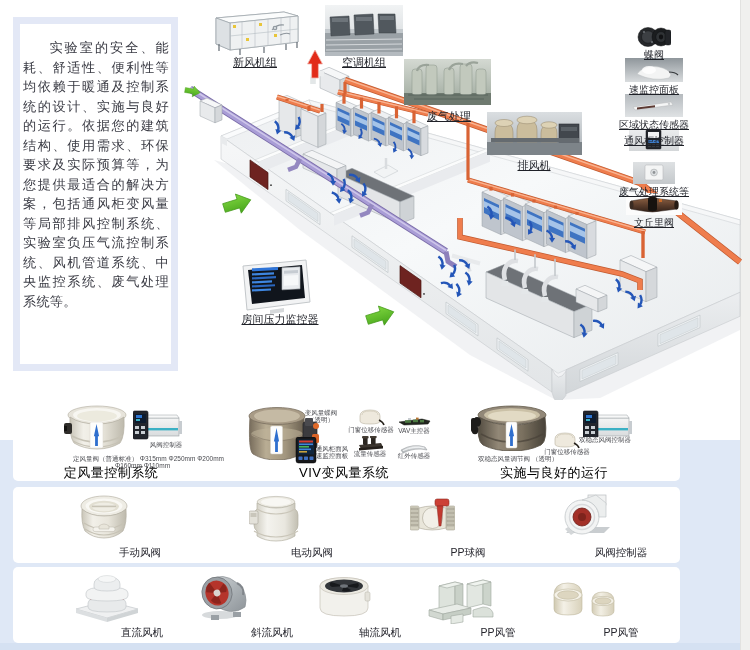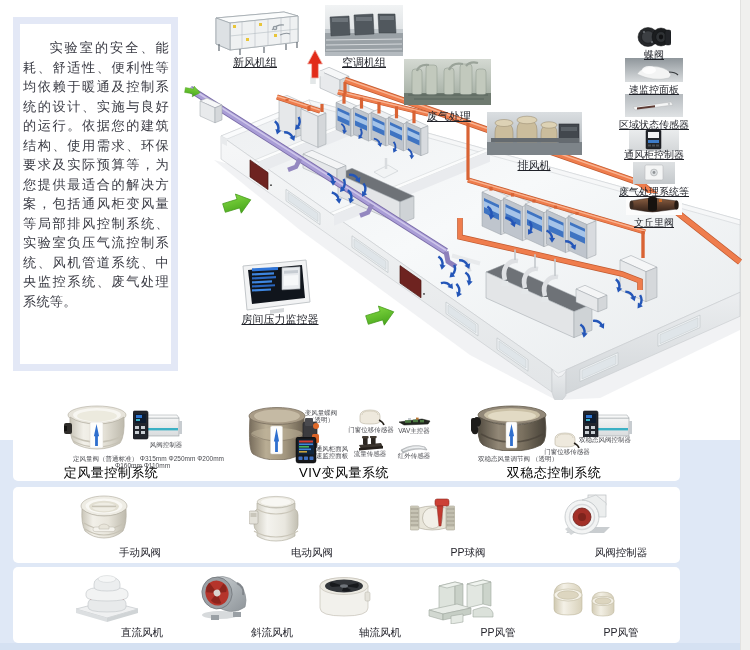--- a/index.html
+++ b/index.html
@@ -902,27 +902,27 @@
         <ellipse cx="53" cy="24" rx="8" ry="3.2" fill="#dcd5bf"></ellipse>
       </g>
     </svg>
   <div class="lbl abs" style="left:255px;top:55px;transform:translateX(-50%)">新风机组</div>
     <div class="lbl abs" style="left:364px;top:55px;transform:translateX(-50%)">空调机组</div>
     <div class="lbl abs" style="left:449px;top:109px;transform:translateX(-50%)">废气处理</div>
     <div class="lbl abs" style="left:534px;top:158px;transform:translateX(-50%)">排风机</div>
     <div class="lbl-sm abs" style="left:654px;top:48px;transform:translateX(-50%)">蝶阀</div>
     <div class="lbl-sm abs" style="left:654px;top:83px;transform:translateX(-50%)">速监控面板</div>
     <div class="lbl-sm abs" style="left:654px;top:118px;transform:translateX(-50%)">区域状态传感器</div>
-    <div class="lbl-sm abs" style="left:654px;top:148px;transform:translateX(-50%)">通风柜控制器</div>
+    <div class="lbl-sm abs" style="left:654px;top:134px;transform:translateX(-50%)">通风柜控制器</div>
     <div class="lbl-sm abs" style="left:654px;top:185px;transform:translateX(-50%)">废气处理系统等</div>
     <div class="lbl-sm abs" style="left:654px;top:216px;transform:translateX(-50%)">文丘里阀</div>
     <div class="lbl abs" style="left:280px;top:312px;transform:translateX(-50%)">房间压力监控器</div>
     <div class="syslabel abs" style="left:111px;top:464px;transform:translateX(-50%)">定风量控制系统</div>
     <div class="syslabel abs" style="left:344px;top:464px;transform:translateX(-50%)">VIV变风量系统</div>
-    <div class="syslabel abs" style="left:554px;top:464px;transform:translateX(-50%)">双稳态控制系统</div>
+    <div class="syslabel abs" style="left:554px;top:464px;transform:translateX(-50%)">实施与良好的运行</div>
     <div class="tiny abs" style="left:166px;top:441px;transform:translateX(-50%)">风阀控制器</div>
     <div class="tiny abs" style="left:73px;top:455px">定风量阀（普通标准） Φ315mm Φ250mm Φ200mm</div>
     <div class="tiny abs" style="left:115px;top:462px">Φ160mm Φ110mm</div>
     <div class="tiny abs" style="left:321px;top:409px;transform:translateX(-50%)">变风量蝶阀</div>
     <div class="tiny abs" style="left:321px;top:416px;transform:translateX(-50%)">（透明）</div>
     <div class="tiny abs" style="left:332px;top:445px;transform:translateX(-50%)">通风柜面风</div>
     <div class="tiny abs" style="left:332px;top:452px;transform:translateX(-50%)">速监控面板</div>
     <div class="tiny abs" style="left:371px;top:426px;transform:translateX(-50%)">门窗位移传感器</div>
     <div class="tiny abs" style="left:414px;top:427px;transform:translateX(-50%)">VAV主控器</div>
     <div class="tiny abs" style="left:370px;top:450px;transform:translateX(-50%)">流量传感器</div>

